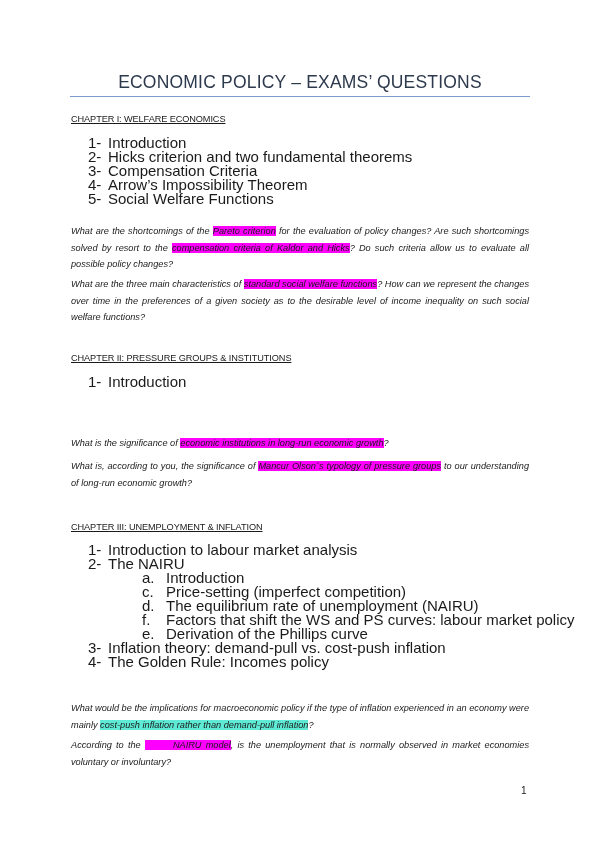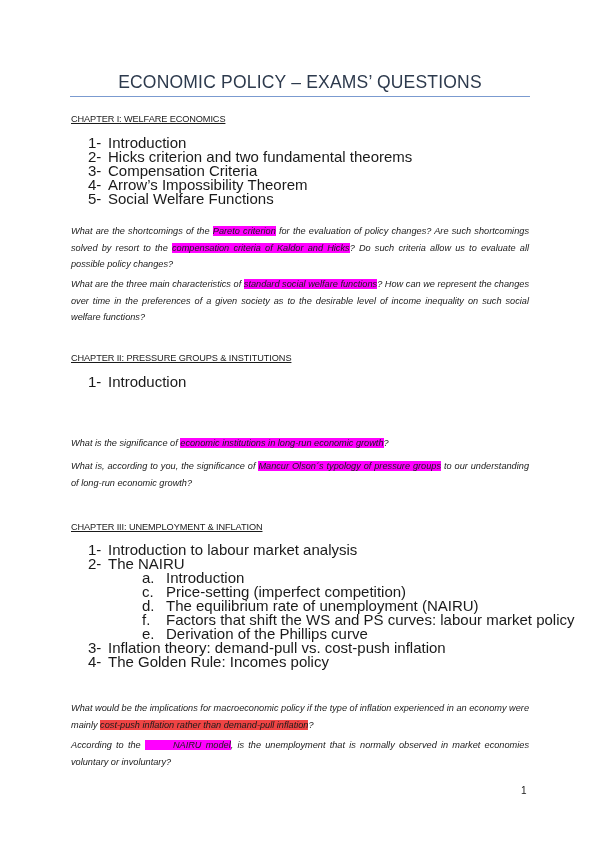--- a/index.html
+++ b/index.html
@@ -52,17 +52,17 @@
       <li><span class="num">1-</span><span>Introduction to labour market analysis</span></li>
       <li><span class="num">2-</span><span>The NAIRU</span></li>
       <li class="sub"><span class="num">a.</span><span>Introduction</span></li>
       <li class="sub"><span class="num">c.</span><span>Price-setting (imperfect competition)</span></li>
       <li class="sub"><span class="num">d.</span><span>The equilibrium rate of unemployment (NAIRU)</span></li>
       <li class="sub"><span class="num">f.</span><span>Factors that shift the WS and PS curves: labour market policy</span></li>
       <li class="sub"><span class="num">e.</span><span>Derivation of the Phillips curve</span></li>
       <li><span class="num">3-</span><span>Inflation theory: demand-pull vs. cost-push inflation</span></li>
       <li><span class="num">4-</span><span>The Golden Rule: Incomes policy</span></li>
     </ul>
-  <p class="q" style="top:700px"><span>What would be the implications for macroeconomic policy if the type of inflation experienced in an economy were mainly </span><span class="hl" style="background: #ef4444;">cost-push inflation rather than demand-pull inflation</span><span>?</span></p>
+  <p class="q" style="top:700px"><span>What would be the implications for macroeconomic policy if the type of inflation experienced in an economy were mainly </span><span class="hl" style="background: #5eead4;">cost-push inflation rather than demand-pull inflation</span><span>?</span></p>
   <p class="q" style="top:737px"><span>According to the </span><span class="hl" style="background: rgb(255, 0, 255); padding-left: 28px;">NAIRU model</span><span>, is the unemployment that is normally observed in market economies voluntary or involuntary?</span></p>
 
   <div class="pagenum">1</div>
 </div>
 
 </body></html>

